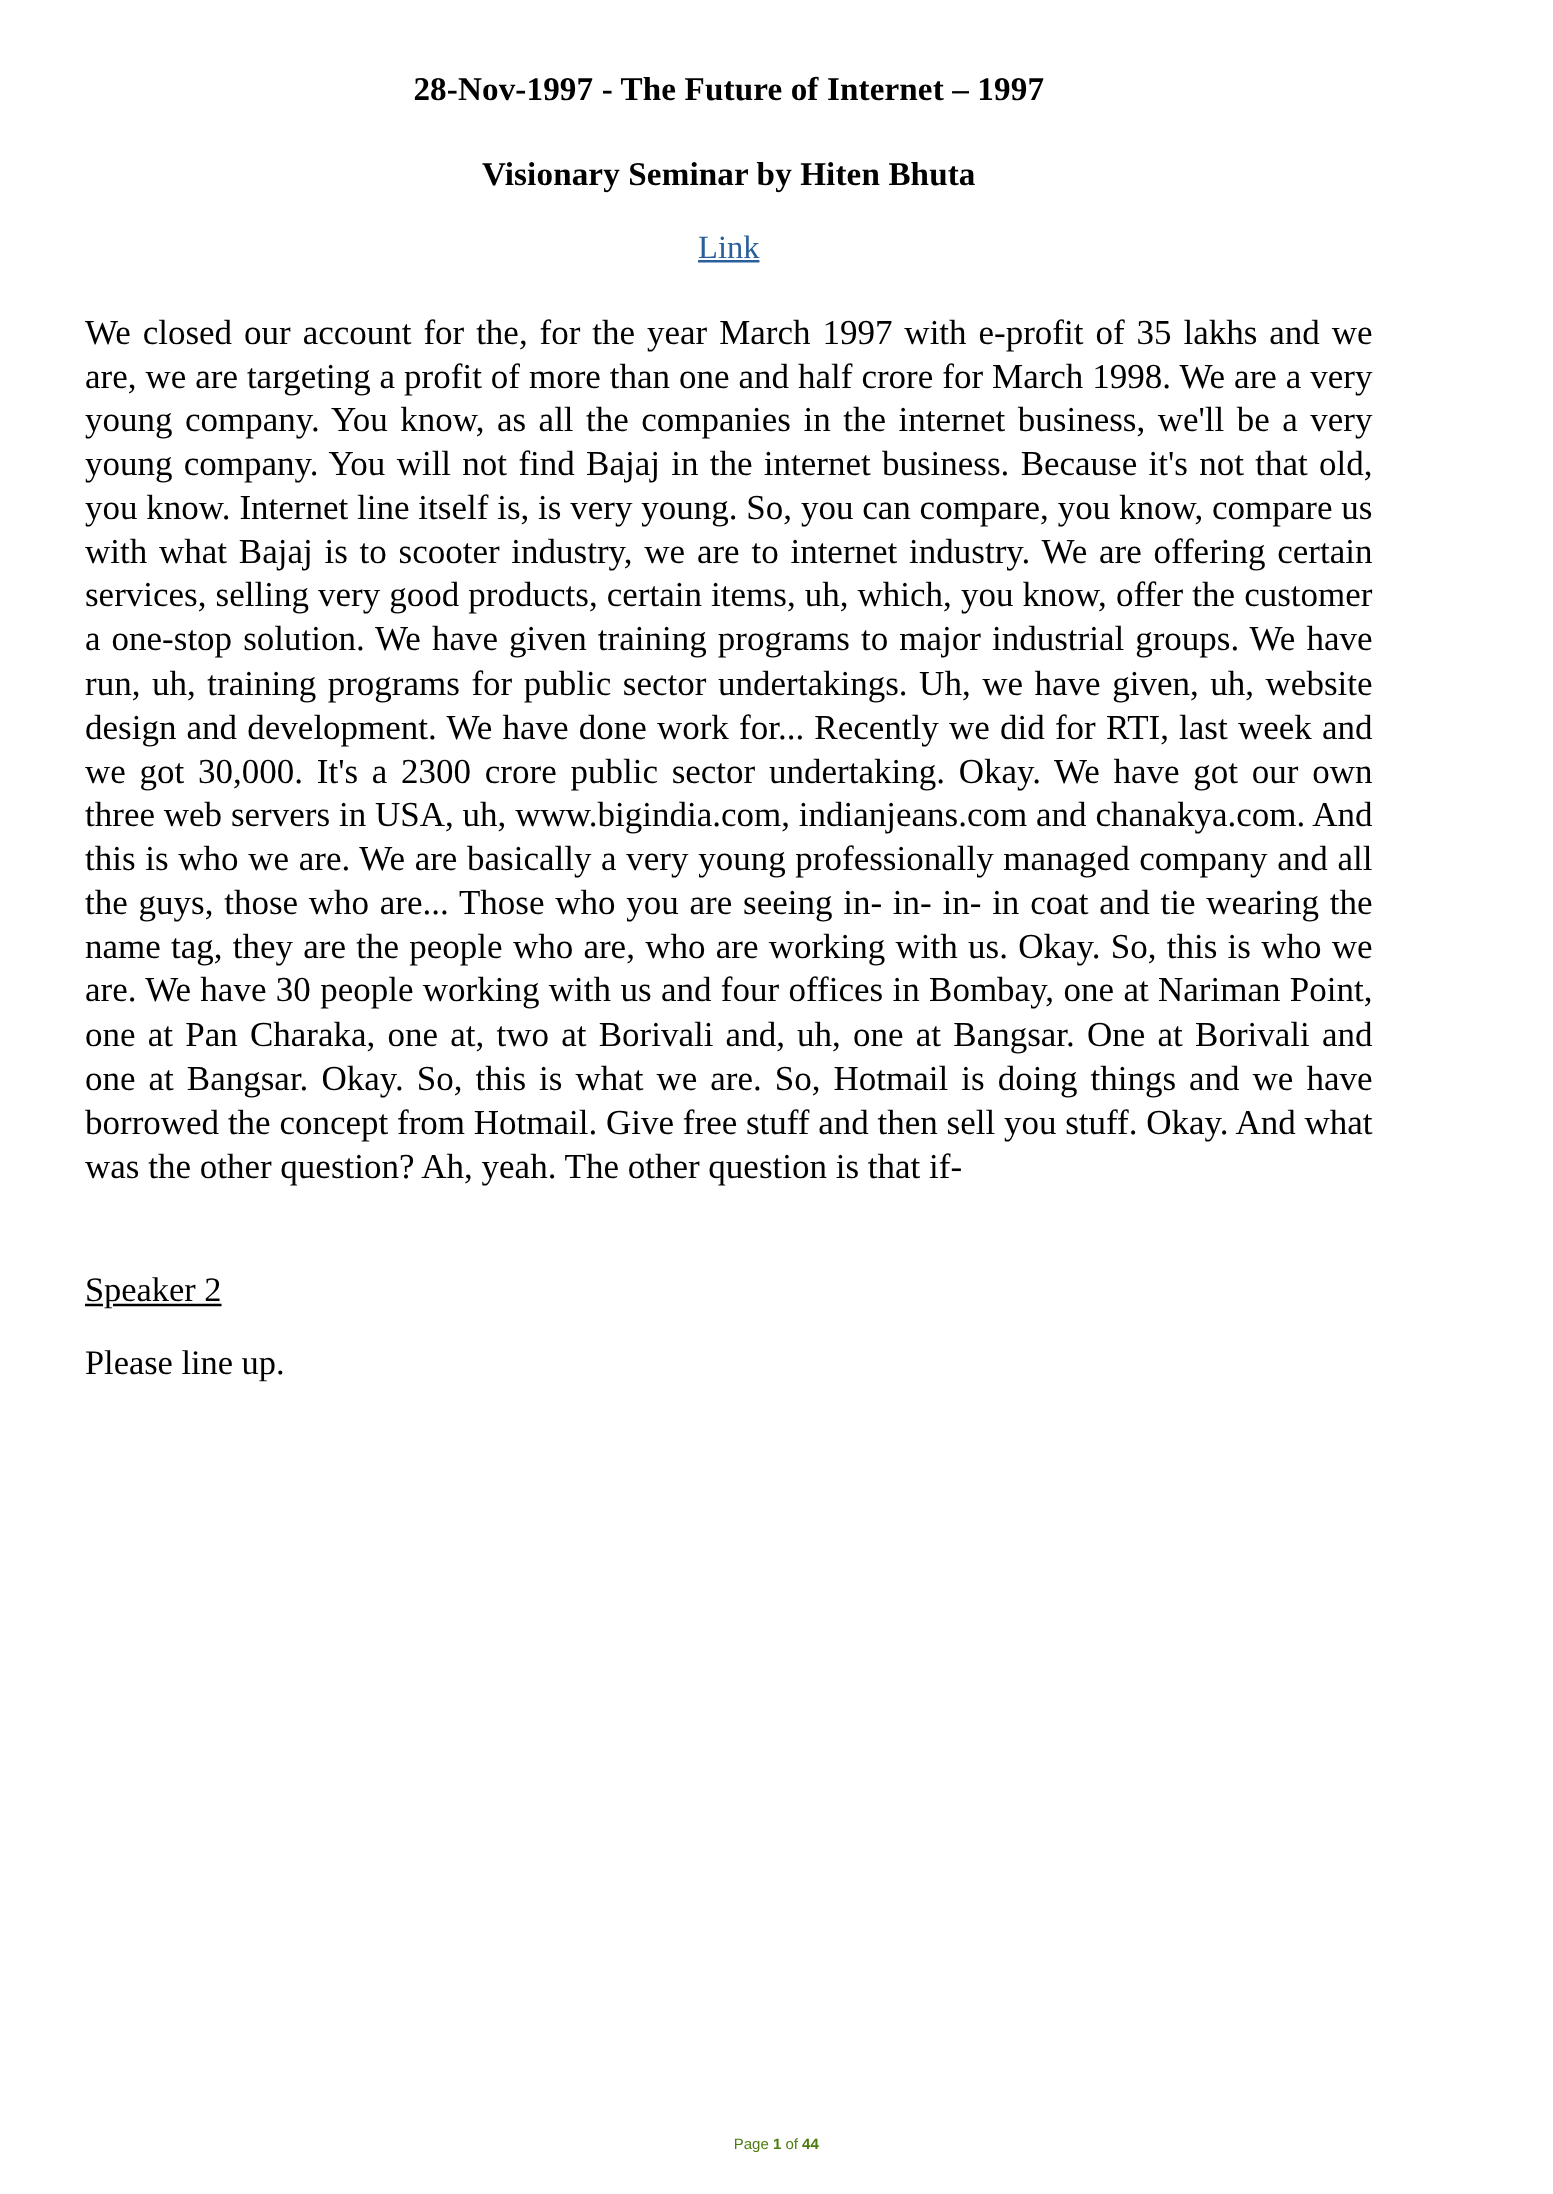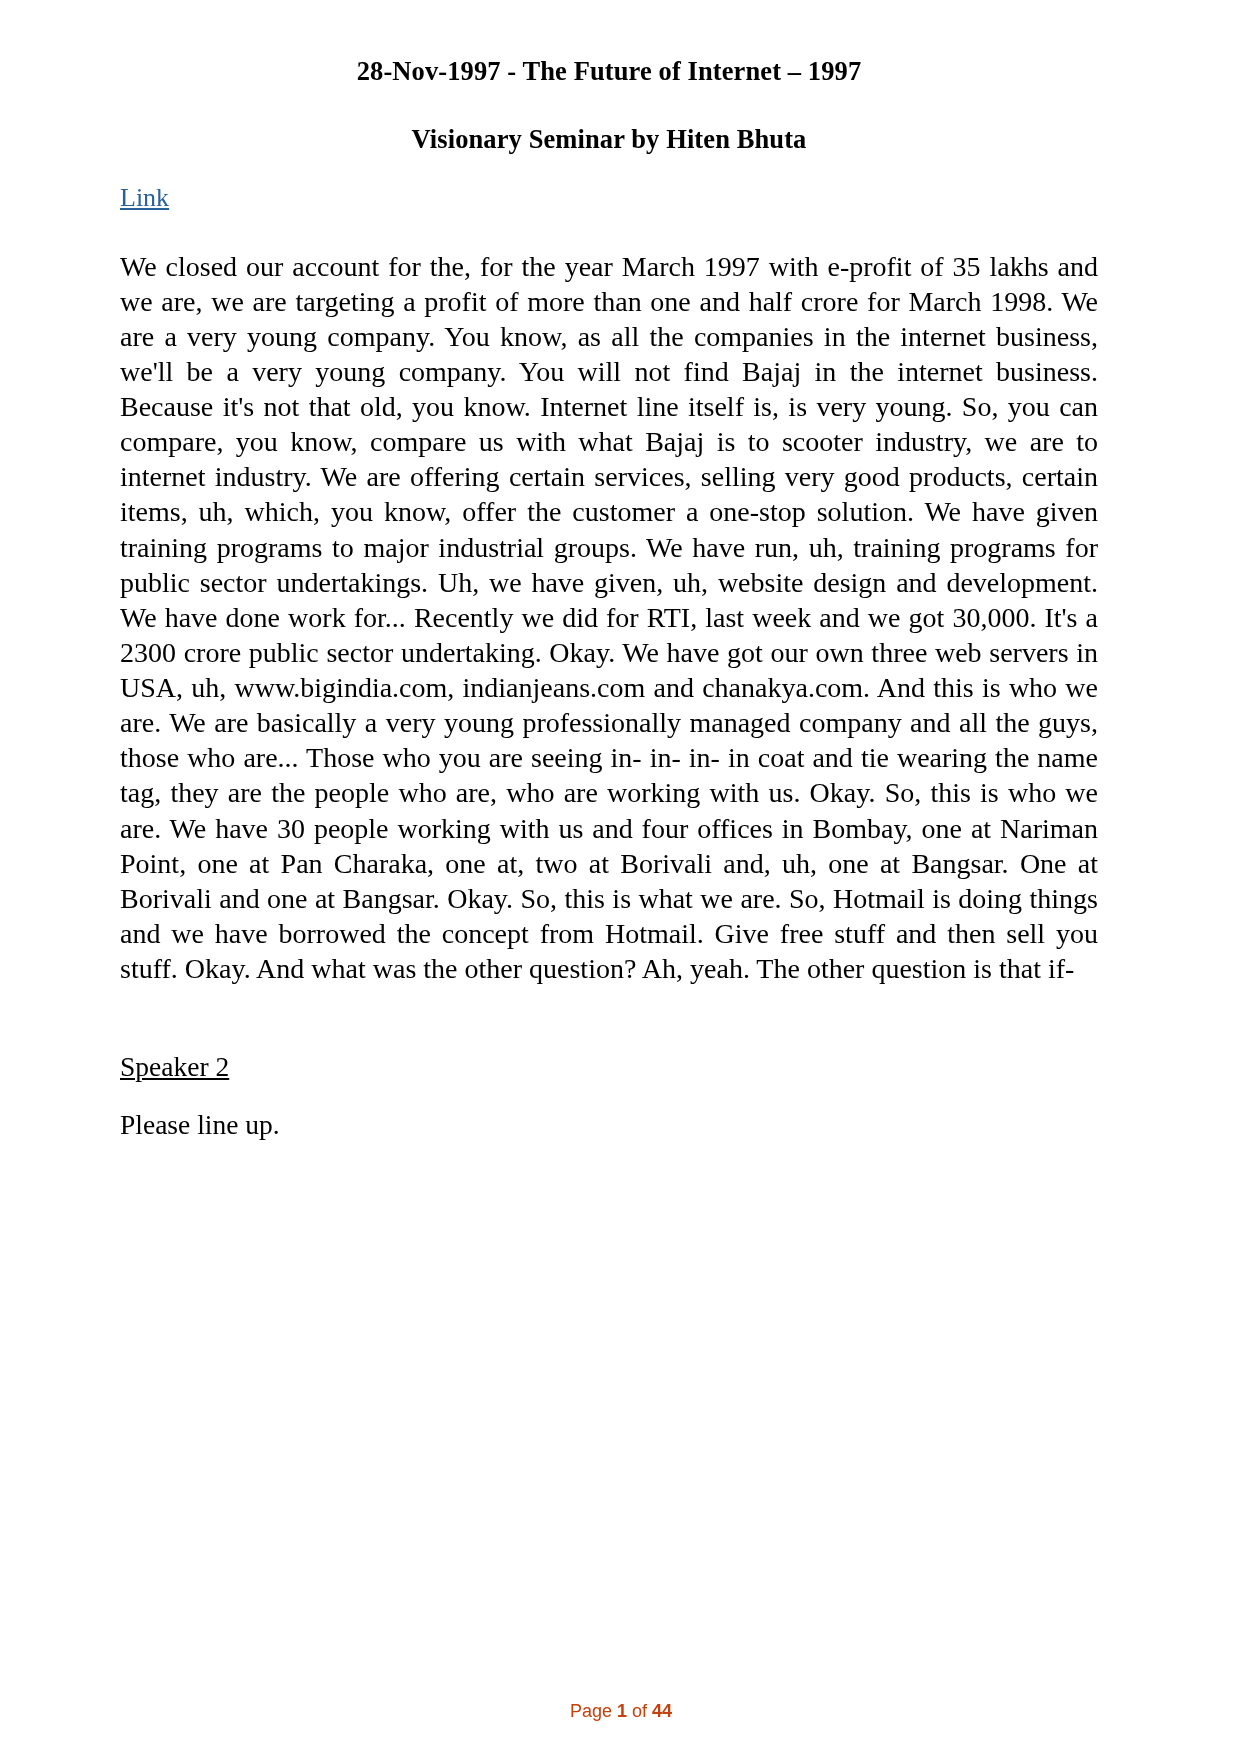--- a/index.html
+++ b/index.html
@@ -12,35 +12,35 @@
     height: 1755px;
     font-family: "Liberation Serif", serif;
     color: #000000;
     position: relative;
     overflow: hidden;
   }
   .page {
     box-sizing: border-box;
     width: 1242px;
     height: 1755px;
-    padding: 52px 144px 0 120px;
+    padding: 52px 144px 0 68px;
     position: relative;
   }
   .title-line {
     text-align: center;
     font-weight: bold;
     font-size: 26.5px;
     line-height: 1.5;
     letter-spacing: 0.1px;
   }
   .title-line.second {
     margin-top: 28px;
   }
   .link-row {
-    text-align: left;
+    text-align: center;
     margin-top: 23px;
     font-size: 26px;
   }
   .link-row a {
     color: #2a6099;
     text-decoration: underline;
     font-family: "Liberation Serif", serif;
   }
   .body-text {
     margin-top: 36px;
@@ -61,22 +61,22 @@
     font-size: 27.5px;
     line-height: 1.255;
   }
   .footer {
     position: absolute;
     left: 0;
     right: 0;
     bottom: 33px;
     text-align: center;
     font-family: "Liberation Sans", sans-serif;
-    font-size: 18px;
-    color: #c2410c;
+    font-size: 12px;
+    color: #4d7c0f;
   }
   .footer b { font-weight: bold; }
 </style>
 </head>
 <body>
 
 <div class="page">
 
   <div class="title-line">28-Nov-1997 - The Future of Internet – 1997</div>
 

